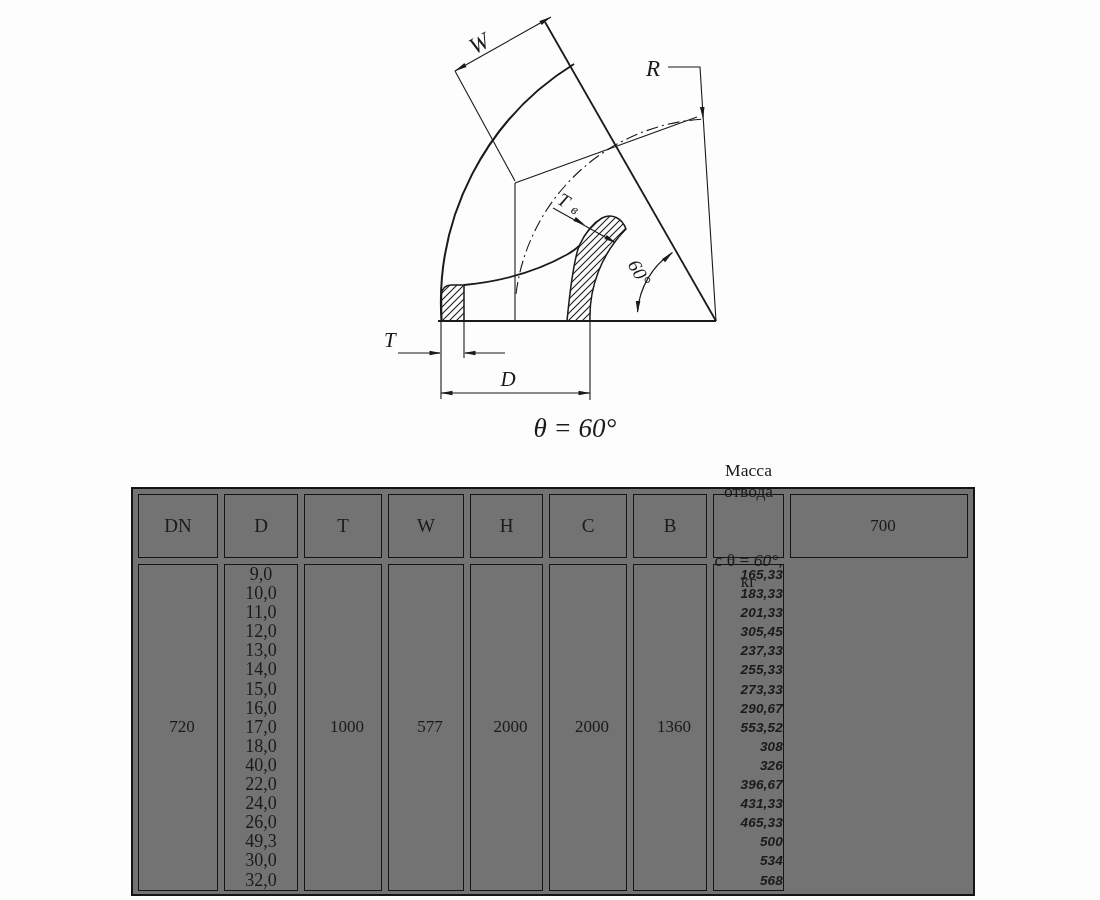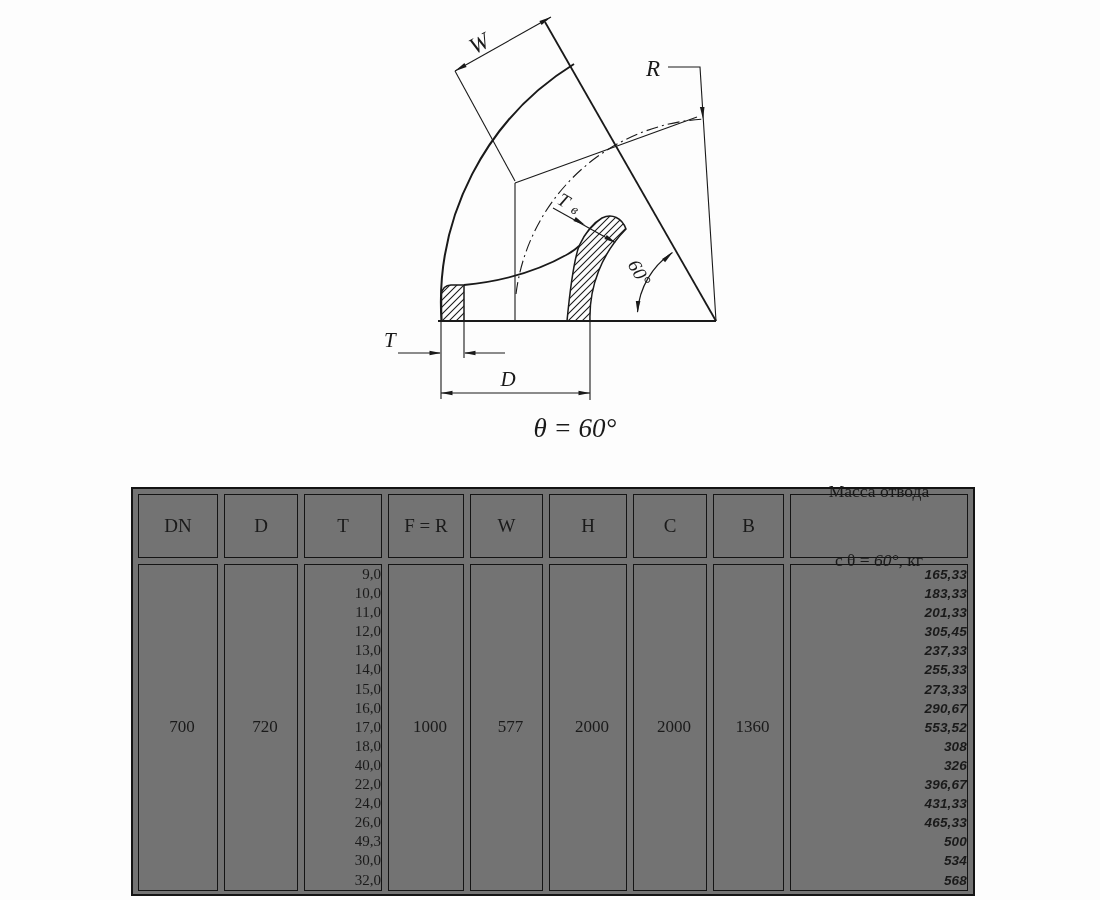--- a/index.html
+++ b/index.html
@@ -34,21 +34,21 @@
     text-align:center;
   }
   .hcell{font-size:19px;}
   .hcell-mass{flex-direction:column;font-size:17.5px;line-height:21px;gap:48px;}
   .vcell{font-size:17px;padding-left:8px;}
   .vlist{
     display:flex;flex-direction:column;justify-content:center;
     width:100%;height:100%;
   }
   .vlist div{line-height:19.1px;}
-  .t-list div{font-size:15px;text-align:right;}
+  .t-list div{font-size:18px;text-align:center;}
   .mass-list{align-items:flex-end;padding-left:52px;box-sizing:border-box;font-style:italic;}
   .mass-list div{
     font-family:"Liberation Sans",sans-serif;font-weight:bold;
     font-size:13.5px;text-align:left;letter-spacing:.2px;
   }
   .ital{font-style:italic;}
 </style>
 </head>
 <body>
 
@@ -114,21 +114,20 @@
   <text class="lblSmall" transform="translate(634,276) rotate(60)" text-anchor="middle">60°</text>
   <text class="caption" x="575" y="437" text-anchor="middle">θ = 60°</text>
 </svg>
 
 <div class="spec-table">
   <div class="spec-grid">
 
     <div class="cell hcell">DN</div>
     <div class="cell hcell">D</div>
     <div class="cell hcell">T</div>
-    <div class="cell hcell">F = R</div>
     <div class="cell hcell">W</div>
     <div class="cell hcell">H</div>
     <div class="cell hcell">C</div>
     <div class="cell hcell">B</div>
     <div class="cell hcell hcell-mass">
       <span>Масса отвода</span>
       <span><span>с θ = </span><span class="ital">60°</span><span>, кг</span></span>
     </div>
 
     <div class="cell vcell">700</div>

